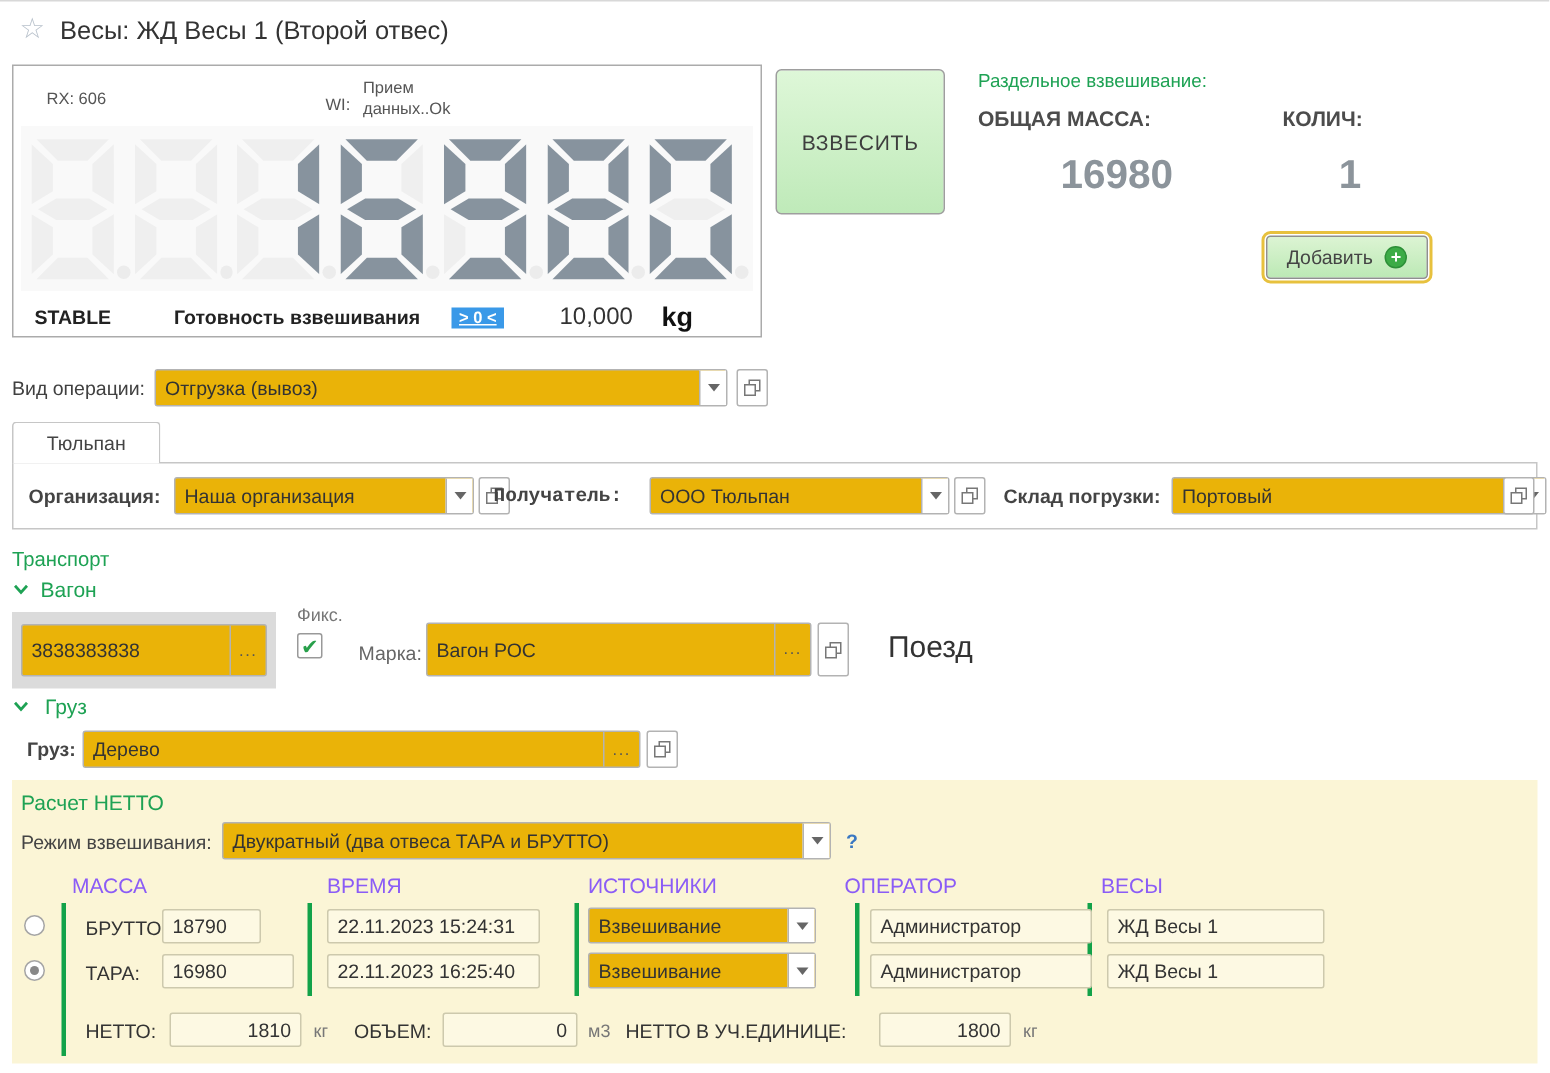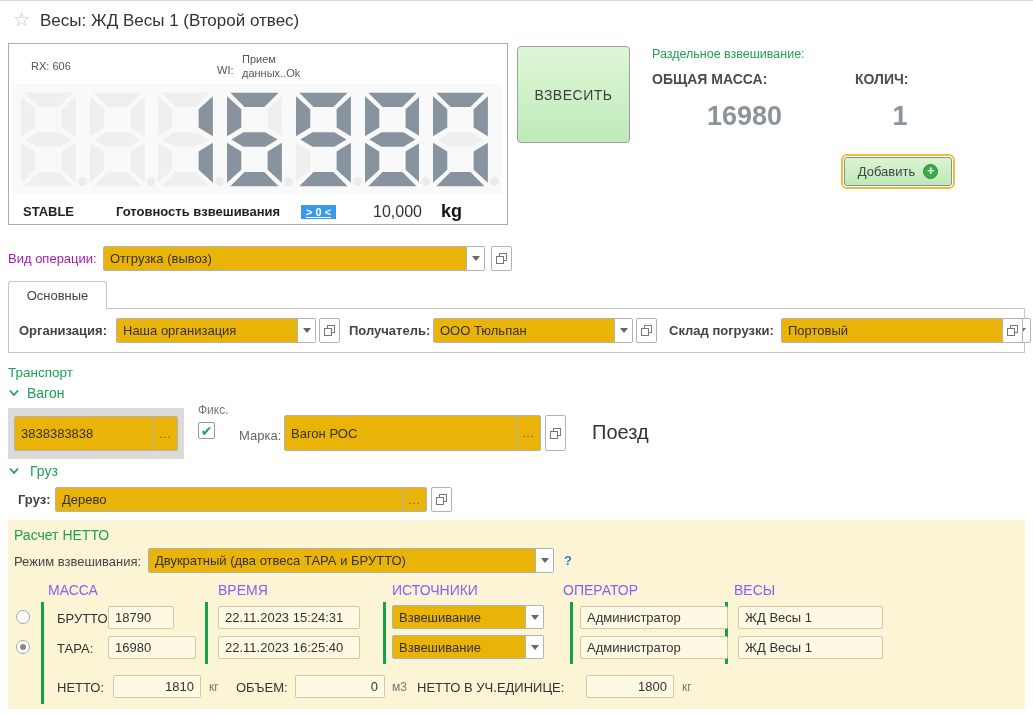--- a/index.html
+++ b/index.html
@@ -43,21 +43,21 @@
   
   .input, .combo { background:#eab308; border:1px solid #b3b3b3; border-radius:2px; height:25px;
                    display:flex; align-items:stretch; font-size:13px; color:#333; }
   .combo .val, .input .val { flex:1; display:flex; align-items:center; padding:0 6px; overflow:hidden; white-space:nowrap; }
   .dd { width:18px; border-left:1px solid #b3b3b3; display:flex; align-items:center; justify-content:center; cursor:pointer; background:#fff; }
   .dd-arrow { width:0; height:0; border-left:4px solid transparent; border-right:4px solid transparent; border-top:5px solid #666; }
   .dots { width:24px; border-left:1px solid #b3b3b3; display:flex; align-items:center; justify-content:center;
           color:#555; font-size:11px; letter-spacing:1px; cursor:pointer; }
   .sq-btn { background:#fff; border:1px solid #b3b3b3; border-radius:2px; width:21px; height:25px;
             display:flex; align-items:center; justify-content:center; cursor:pointer; }
-  .lbl { font-size:13px; color:#a21caf; }
+  .lbl { font-size:13px; color:#404040; }
   .lbl-b { font-size:13px; font-weight:bold; color:#444; }
 
   
   .tab { left:8px; top:280px; width:99px; height:28px; background:#fff; border:1px solid #c6c6c6; border-bottom:none;
          border-radius:3px 3px 0 0; display:flex; align-items:center; justify-content:center; color:#444; z-index:2; cursor:pointer; }
   .tab-panel { left:8px; top:307px; width:1017px; height:45px; border:1px solid #c6c6c6; background:#fff; }
 
   .section-hdr { font-size:14px; color:#1ea254; cursor:pointer; }
   .gray-box { left:8px; top:407px; width:176px; height:51px; background:#dbdbdb; }
   .checkbox { width:17px; height:17px; background:#fff; border:1px solid #999; border-radius:2px;
@@ -191,37 +191,37 @@
         <span class="dd-arrow"></span>
       </div>
   </div>
   <div class="abs sq-btn" style="left:491px; top:245px;">
     <svg width="13" height="13" viewBox="0 0 13 13">
       <rect x="4.5" y="1.5" width="7" height="7" fill="#fff" stroke="#777"></rect>
       <rect x="1.5" y="4.5" width="7" height="7" fill="#fff" stroke="#777"></rect>
     </svg>
   </div>
 
-  <div class="abs tab">Основные</div>
+  <div class="abs tab">Тюльпан</div>
   <div class="abs tab-panel">
     <div class="abs lbl-b" style="left:10px; top:14px;">Организация:</div>
     <div class="abs combo" style="left:107px; top:9px; width:200px;">
       <div class="val">Наша организация</div>
       <div class="dd">
           <span class="dd-arrow"></span>
         </div>
     </div>
     <div class="abs sq-btn" style="left:310px; top:9px;">
       <svg width="13" height="13" viewBox="0 0 13 13">
         <rect x="4.5" y="1.5" width="7" height="7" fill="#fff" stroke="#777"></rect>
         <rect x="1.5" y="4.5" width="7" height="7" fill="#fff" stroke="#777"></rect>
       </svg>
     </div>
 
-    <div class="abs lbl-b" style="left:340px; top:14px;">Получатель:</div>
+    <div class="abs lbl-b" style="left:320px; top:14px;font-family:Liberation Mono, monospace;">Получатель:</div>
     <div class="abs combo" style="left:424px; top:9px; width:200px;">
       <div class="val">ООО Тюльпан</div>
       <div class="dd">
           <span class="dd-arrow"></span>
         </div>
     </div>
     <div class="abs sq-btn" style="left:627px; top:9px;">
       <svg width="13" height="13" viewBox="0 0 13 13">
         <rect x="4.5" y="1.5" width="7" height="7" fill="#fff" stroke="#777"></rect>
         <rect x="1.5" y="4.5" width="7" height="7" fill="#fff" stroke="#777"></rect>

